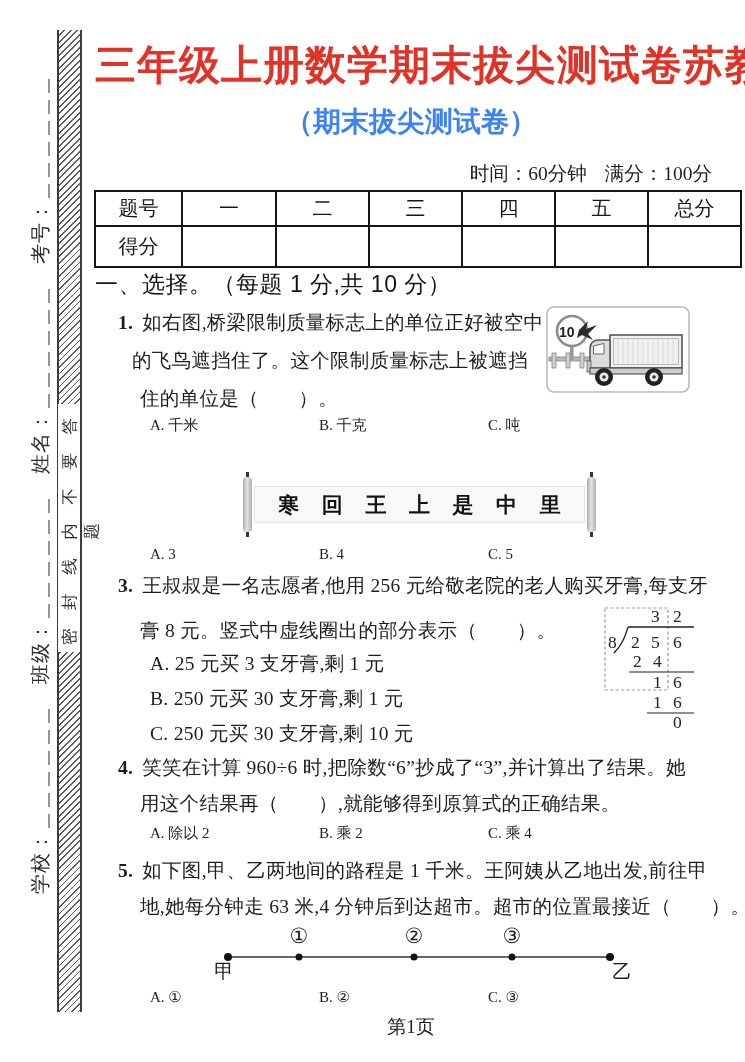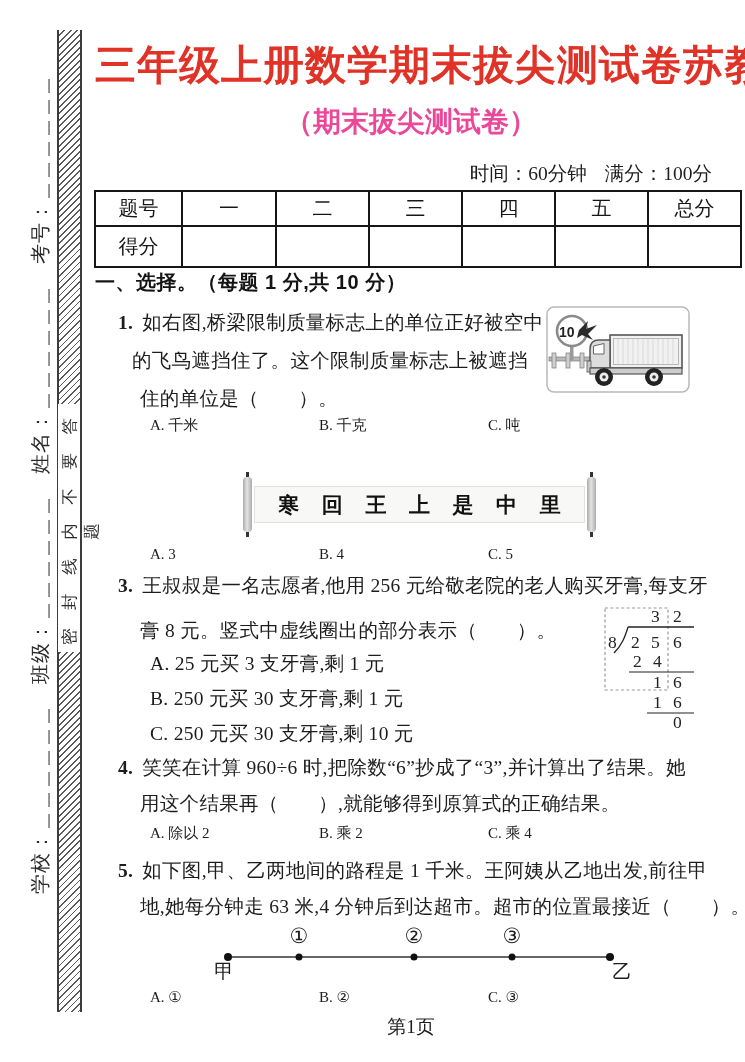--- a/index.html
+++ b/index.html
@@ -27,40 +27,40 @@
   }
   
   .title{
     position:absolute;left:95px;top:38px;width:645px;
     font-family:"Liberation Sans","DejaVu Sans",sans-serif;font-weight:bold;
     font-size:41px;letter-spacing:1px;color:#e03226;white-space:nowrap;
   }
   .subtitle{
     position:absolute;left:95px;top:103px;width:632px;text-align:center;
     font-family:"Liberation Sans","DejaVu Sans",sans-serif;font-weight:bold;
-    font-size:28px;color:#ec4899;
+    font-size:28px;color:#3b82f6;
   }
   .meta{
     position:absolute;right:33px;top:160px;font-size:19.5px;white-space:nowrap;
   }
   .meta span{margin-left:18px;}
   
   table.score{
     position:absolute;left:94px;top:190px;border-collapse:collapse;
     font-family:"Liberation Sans","DejaVu Sans",sans-serif;font-size:20px;color:#161616;
     table-layout:fixed;
   }
   table.score td{border:2px solid #161616;text-align:center;padding:0;}
   table.score tr:first-child td{height:33px;margin-top:36px;}
   table.score tr:last-child td{height:39px;}
   
   .section-heading{
     position:absolute;left:95px;top:269px;
-    font-family:"Liberation Sans","DejaVu Sans",sans-serif;font-weight:bold;
-    font-size:20px;color:#141414;letter-spacing:0.5px;
+    font-family:"Liberation Sans","DejaVu Sans",sans-serif;font-weight:normal;
+    font-size:23px;color:#141414;letter-spacing:0.5px;
   }
   .qline{position:absolute;font-size:19.5px;white-space:nowrap;letter-spacing:0.3px;}
   .qnum{font-weight:bold;margin-right:9px;}
   .opts3{position:absolute;display:flex;font-size:15px;white-space:nowrap;}
   .opts3 .o{width:169px;}
   .opts3 .o:last-child{width:auto;}
   
   .truck-fig{position:absolute;left:546px;top:306px;}
   
   .banner{position:absolute;left:243px;top:477px;width:353px;height:55px;display:flex;}

